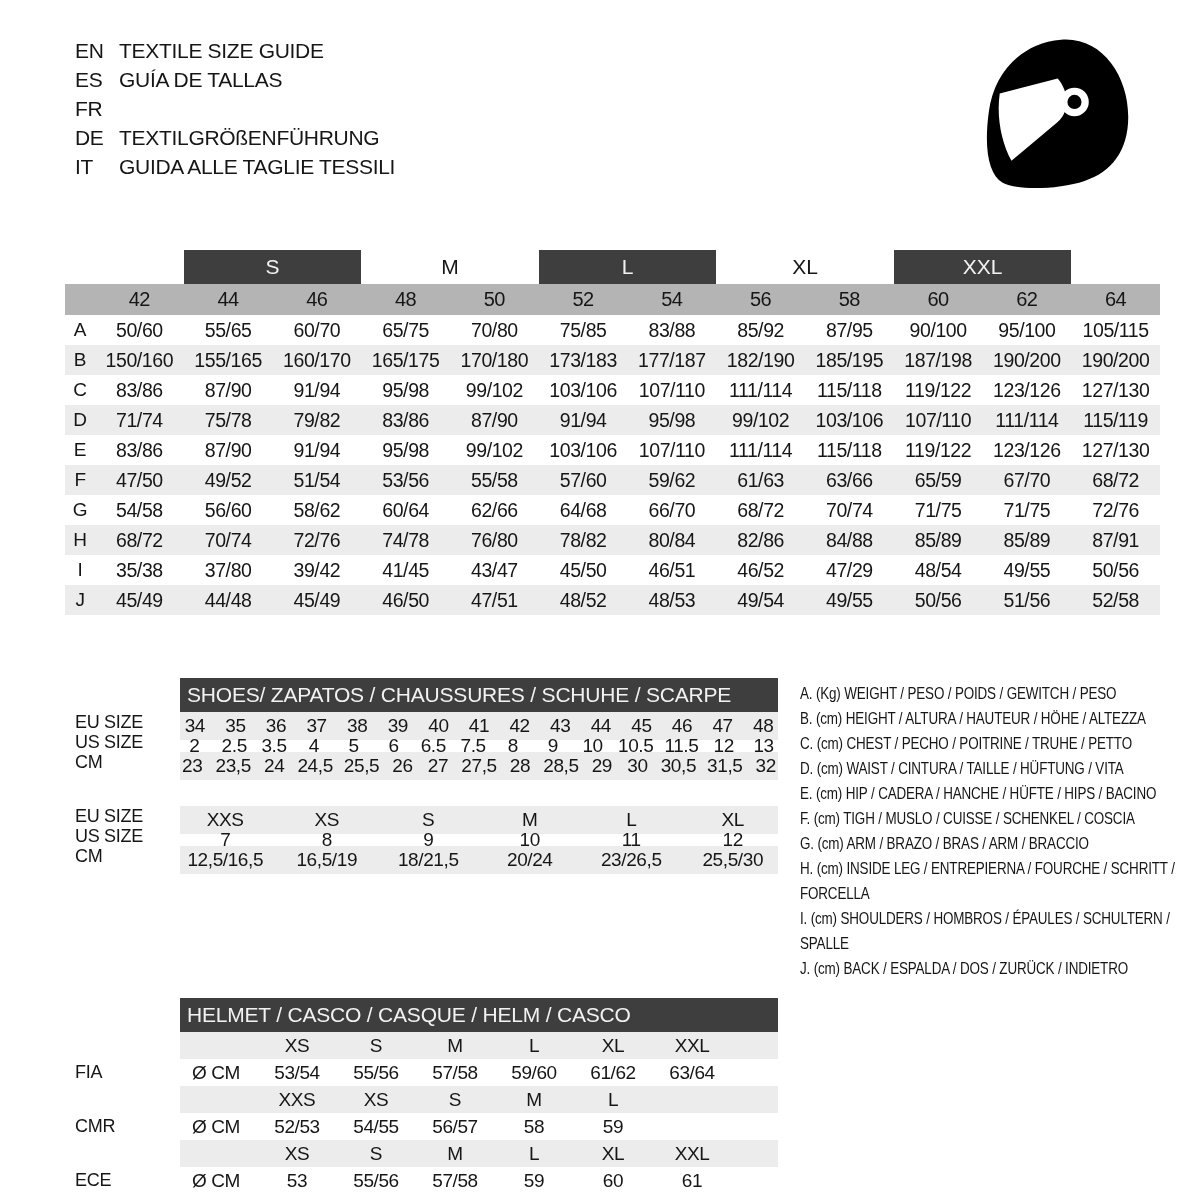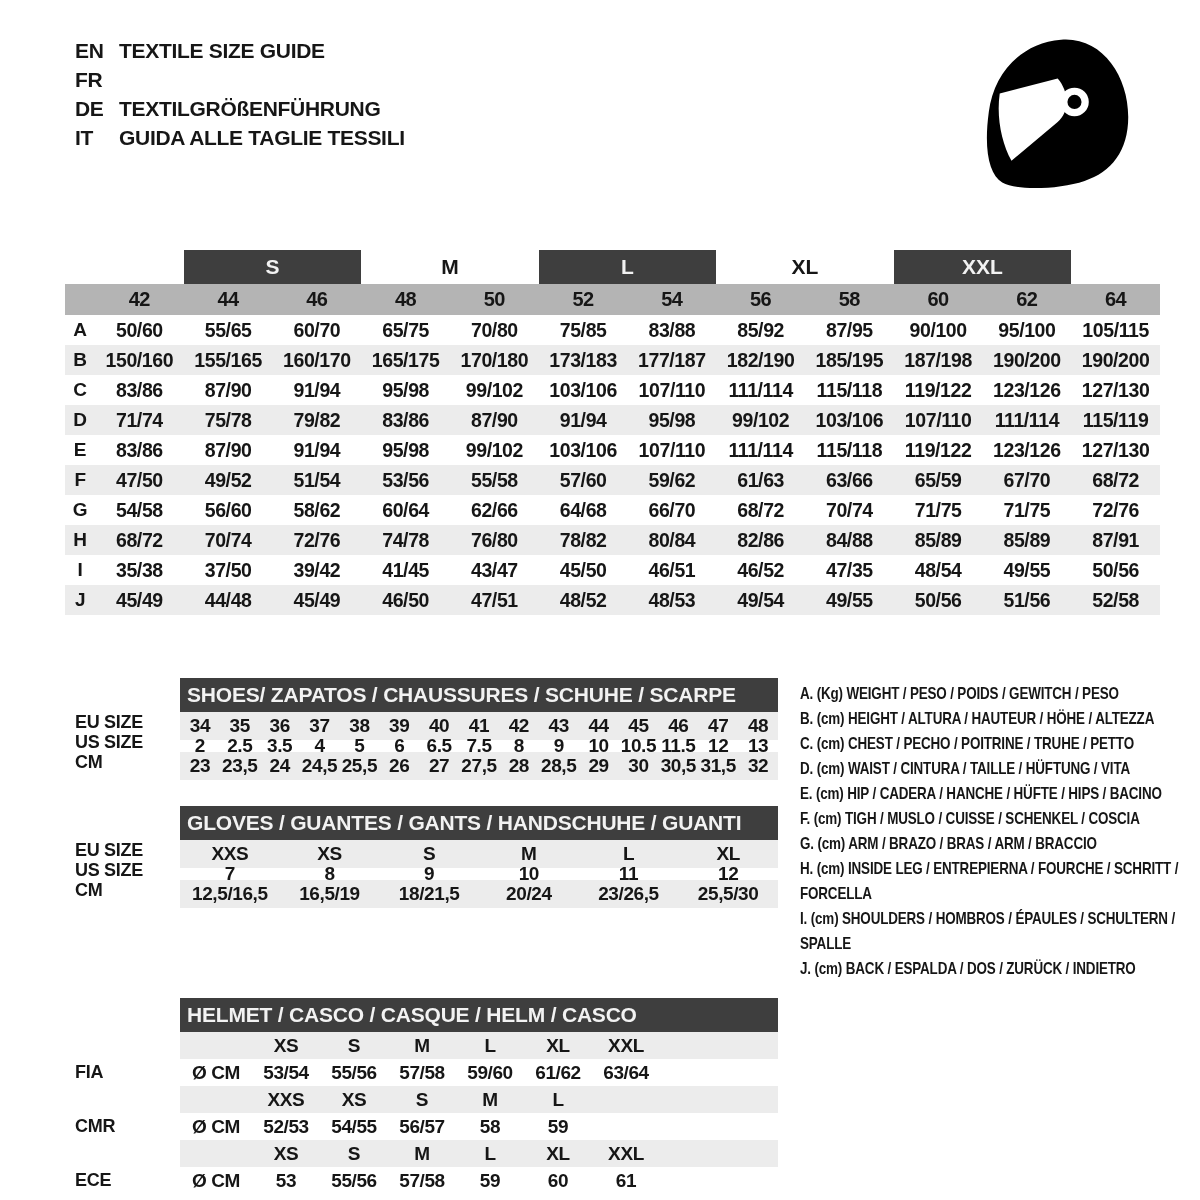--- a/index.html
+++ b/index.html
@@ -2,21 +2,21 @@
 <html style="--bar: #3e3e3e; --band: #b4b4b4; --stripe: #ececec; --ink: #161616; --bar-text: #f2f2f2;"><head>
 <meta charset="utf-8">
 <style>
   :root{
     --bar:#3e3e3e; --band:#b4b4b4; --stripe:#ececec; --ink:#161616; --bar-text:#f2f2f2;
   }
   *{box-sizing:border-box;}
   html,body{margin:0;padding:0;background:#ffffff;}
   #canvas{
     position:relative;width:1200px;height:1200px;background:#ffffff;overflow:hidden;
-    font-family:"Liberation Sans","DejaVu Sans",sans-serif;font-weight:bold;color:var(--ink);
+    font-family:"Liberation Sans","DejaVu Sans",sans-serif;font-weight:normal;color:var(--ink);
   }
   
   .languages{position:absolute;left:75px;top:36px;}
   .lang-row{display:flex;height:29px;align-items:center;font-size:21px;letter-spacing:-0.3px;}
   .lang-code{width:44px;flex:none;}
   
   .helmet-icon{position:absolute;left:972px;top:28px;width:168px;height:168px;}
   
   .mt{position:absolute;left:65px;top:250px;width:1095px;}
   .mt-grid{display:grid;grid-template-columns:30px repeat(12,1fr);}
@@ -26,21 +26,21 @@
   .mt-band{height:31px;background:var(--band);align-items:center;text-align:center;font-size:20px;letter-spacing:-0.4px;}
   .mt-row{height:30px;align-items:center;text-align:center;font-size:19.5px;letter-spacing:-0.4px;}
   .mt-row.shaded{background:var(--stripe);}
   .mt-row .rk{font-size:19px;}
   
   .section{position:absolute;left:65px;width:715px;}
   .sec-bar{margin-left:115px;width:598px;height:34px;background:var(--bar);color:var(--bar-text);
            display:flex;align-items:center;padding-left:7px;font-size:21px;letter-spacing:-0.2px;}
   .sec-row{display:flex;}
   .sec-label{width:115px;flex:none;display:flex;align-items:center;padding-left:10px;font-size:18px;letter-spacing:-0.3px;}
-  .sec-cells{width:598px;display:grid;align-items:center;text-align:center;font-size:19px;letter-spacing:-0.4px;}
+  .sec-cells{width:598px;display:grid;align-items:center;text-align:center;font-size:19px;letter-spacing:-0.4px;gap:11px;}
   .sec-cells.shaded{background:var(--stripe);}
   .grid15{grid-template-columns:repeat(15,1fr);}
   .grid6{grid-template-columns:repeat(6,1fr);}
   .shoes .sec-row,.gloves .sec-row{height:20px;}
   .shoes .sec-cells,.gloves .sec-cells{height:28px;}
   .helmetsec .sec-row{height:27px;}
   .helmetsec .sec-cells{height:27px;grid-template-columns:72px repeat(6,68px);justify-items:center;}
   .helmetsec .sec-cells{width:598px;}
   .unit-cell{justify-self:start;padding-left:12px;}
   
@@ -52,20 +52,24 @@
 <body>
 
 <div id="canvas">
 
   <div class="languages">
       <div class="lang-row">
         <span class="lang-code">EN</span>
         <span class="lang-label">TEXTILE SIZE GUIDE</span>
       </div>
       <div class="lang-row">
+        <span class="lang-code">ES</span>
+        <span class="lang-label">GUÍA DE TALLAS</span>
+      </div>
+      <div class="lang-row">
         <span class="lang-code">FR</span>
       </div>
       <div class="lang-row">
         <span class="lang-code">DE</span>
         <span class="lang-label">TEXTILGRÖßENFÜHRUNG</span>
       </div>
       <div class="lang-row">
         <span class="lang-code">IT</span>
         <span class="lang-label">GUIDA ALLE TAGLIE TESSILI</span>
       </div>
@@ -219,28 +223,28 @@
           <span>80/84</span>
           <span>82/86</span>
           <span>84/88</span>
           <span>85/89</span>
           <span>85/89</span>
           <span>87/91</span>
         </div>
         <div class="mt-grid mt-row">
           <span class="rk">I</span>
           <span>35/38</span>
-          <span>37/50</span>
+          <span>37/80</span>
           <span>39/42</span>
           <span>41/45</span>
           <span>43/47</span>
           <span>45/50</span>
           <span>46/51</span>
           <span>46/52</span>
-          <span>47/35</span>
+          <span>47/29</span>
           <span>48/54</span>
           <span>49/55</span>
           <span>50/56</span>
         </div>
         <div class="mt-grid mt-row shaded">
           <span class="rk">J</span>
           <span>45/49</span>
           <span>44/48</span>
           <span>45/49</span>
           <span>46/50</span>
@@ -318,23 +322,20 @@
             <span>30</span>
             <span>30,5</span>
             <span>31,5</span>
             <span>32</span>
           </div>
         </div>
       </div>
   </div>
 
   <div class="section gloves" style="top:806px">
-    <div class="sec-bar">
-      <span>GLOVES / GUANTES / GANTS / HANDSCHUHE / GUANTI</span>
-    </div>
     <div id="gloves-rows">
         <div class="sec-row">
           <div class="sec-label">EU SIZE</div>
           <div class="sec-cells grid6 shaded">
             <span>XXS</span>
             <span>XS</span>
             <span>S</span>
             <span>M</span>
             <span>L</span>
             <span>XL</span>

